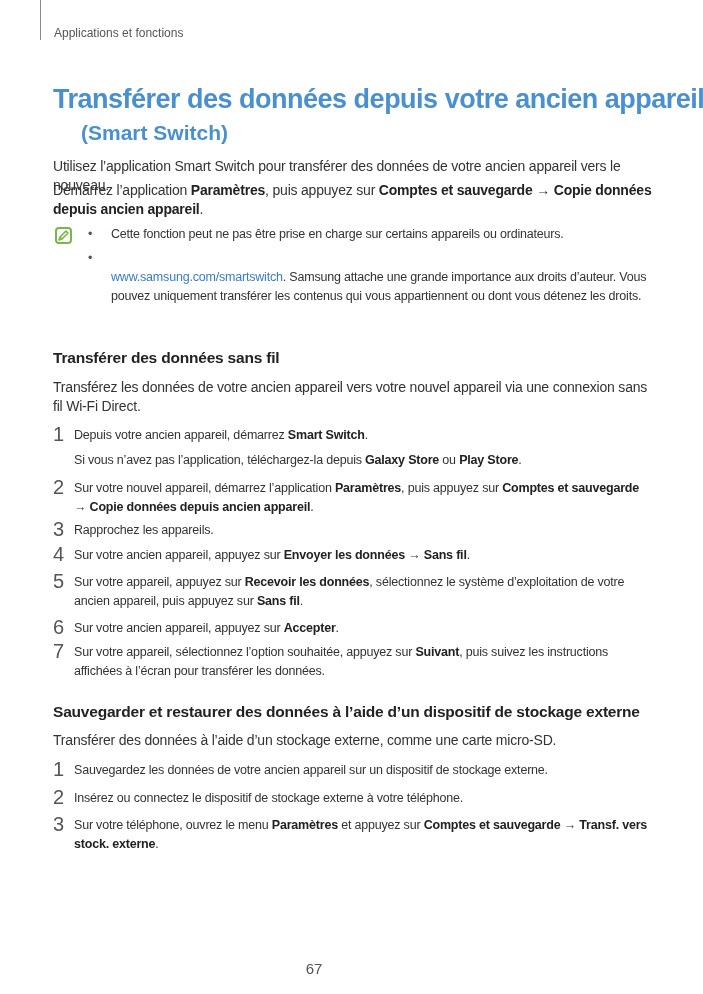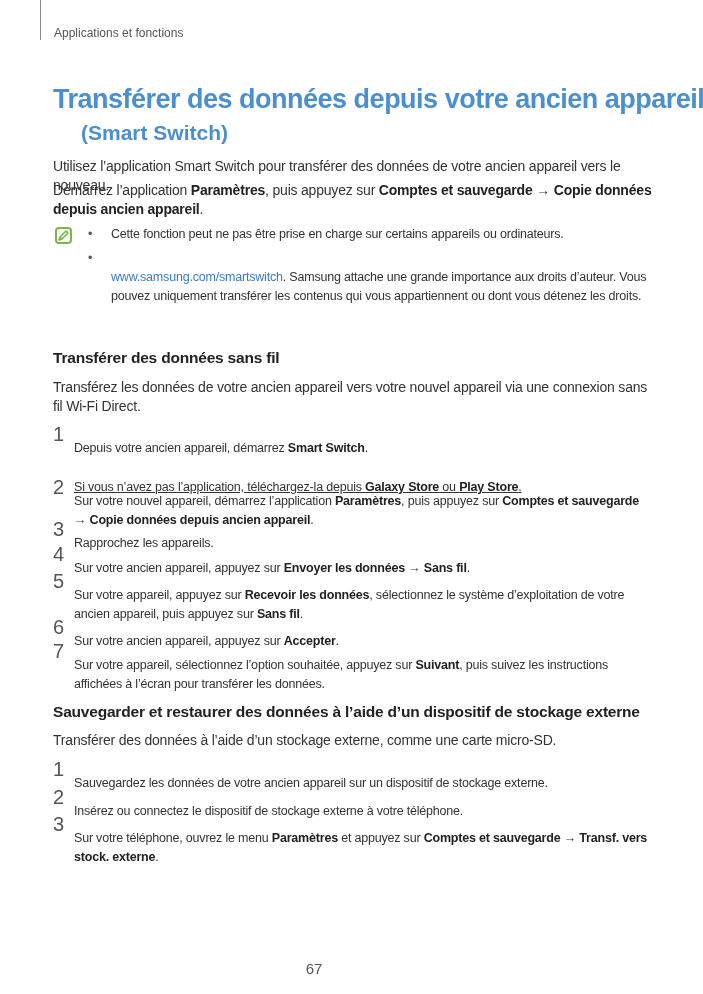--- a/index.html
+++ b/index.html
@@ -44,21 +44,21 @@
     line-height: 20px; letter-spacing: -0.2px; white-space: nowrap;
   }
   .step {
     position: absolute; left: 53px; width: 600px;
   }
   .step-num {
     position: absolute; left: 0; top: -3px; font-size: 20px; color: #555555; line-height: 22px; width: 18px;
   }
   .step-text {
     margin-left: 21px; display: block;
-    font-size: 12.5px; line-height: 19px; color: #333333; letter-spacing: -0.2px; margin-top: 13px;
+    font-size: 12.5px; line-height: 19px; color: #333333; letter-spacing: -0.2px;
   }
   .page-num {
     position: absolute; left: 0; width: 628px; top: 960px; text-align: center;
     font-size: 15px; color: #555555;
   }
 </style>
 </head>
 <body>
 
 <div class="header-rule"></div>
@@ -86,21 +86,21 @@
   <span class="bullet-dot">•</span>
   <span class="bullet-text"><br><span class="link">www.samsung.com/smartswitch</span><span>. Samsung attache une grande importance aux droits d’auteur. Vous pouvez uniquement transférer les contenus qui vous appartiennent ou dont vous détenez les droits.</span></span>
 </div>
 
 <div class="h2" style="top:348px;">Transférer des données sans fil</div>
 <div class="para" style="top:378px;">Transférez les données de votre ancien appareil vers votre nouvel appareil via une connexion sans fil Wi-Fi Direct.</div>
 
 <div class="step" style="top:426px;">
   <span class="step-num">1</span>
   <span class="step-text"><span>Depuis votre ancien appareil, démarrez </span><b>Smart Switch</b><span>.</span></span>
-  <span class="step-text" style="margin-top:20px;text-decoration:underline;"><span>Si vous n’avez pas l’application, téléchargez-la depuis </span><b>Galaxy Store</b><span> ou </span><b>Play Store</b><span>.</span></span>
+  <span class="step-text" style="margin-top:6px;"><span>Si vous n’avez pas l’application, téléchargez-la depuis </span><b>Galaxy Store</b><span> ou </span><b>Play Store</b><span>.</span></span>
 </div>
 
 <div class="step" style="top:479px;">
   <span class="step-num">2</span>
   <span class="step-text"><span>Sur votre nouvel appareil, démarrez l’application </span><b>Paramètres</b><span>, puis appuyez sur </span><b>Comptes et sauvegarde</b><br><span> → </span><b>Copie données depuis ancien appareil</b><span>.</span></span>
 </div>
 
 <div class="step" style="top:521px;">
   <span class="step-num">3</span>
   <span class="step-text">Rapprochez les appareils.</span>

